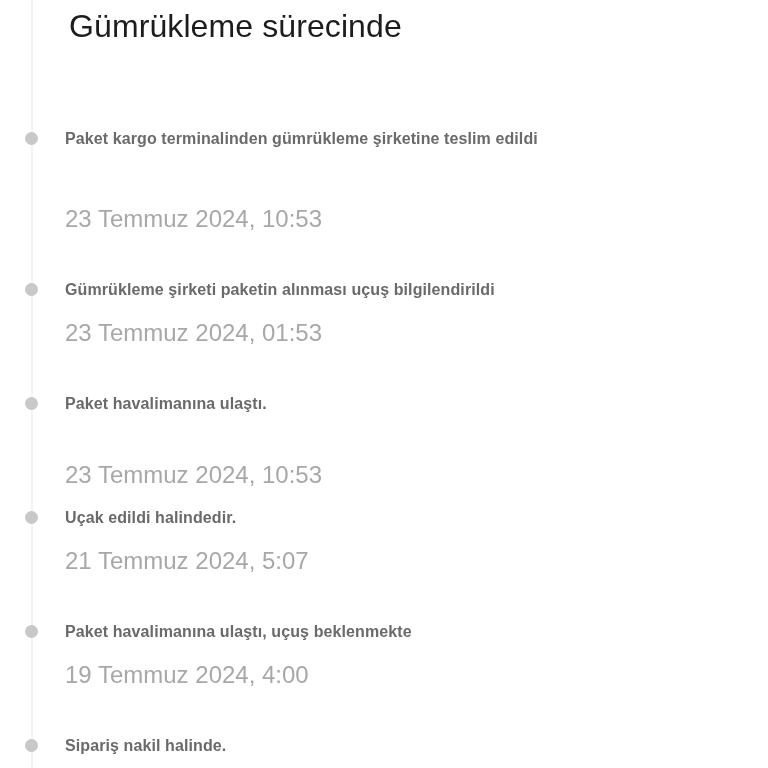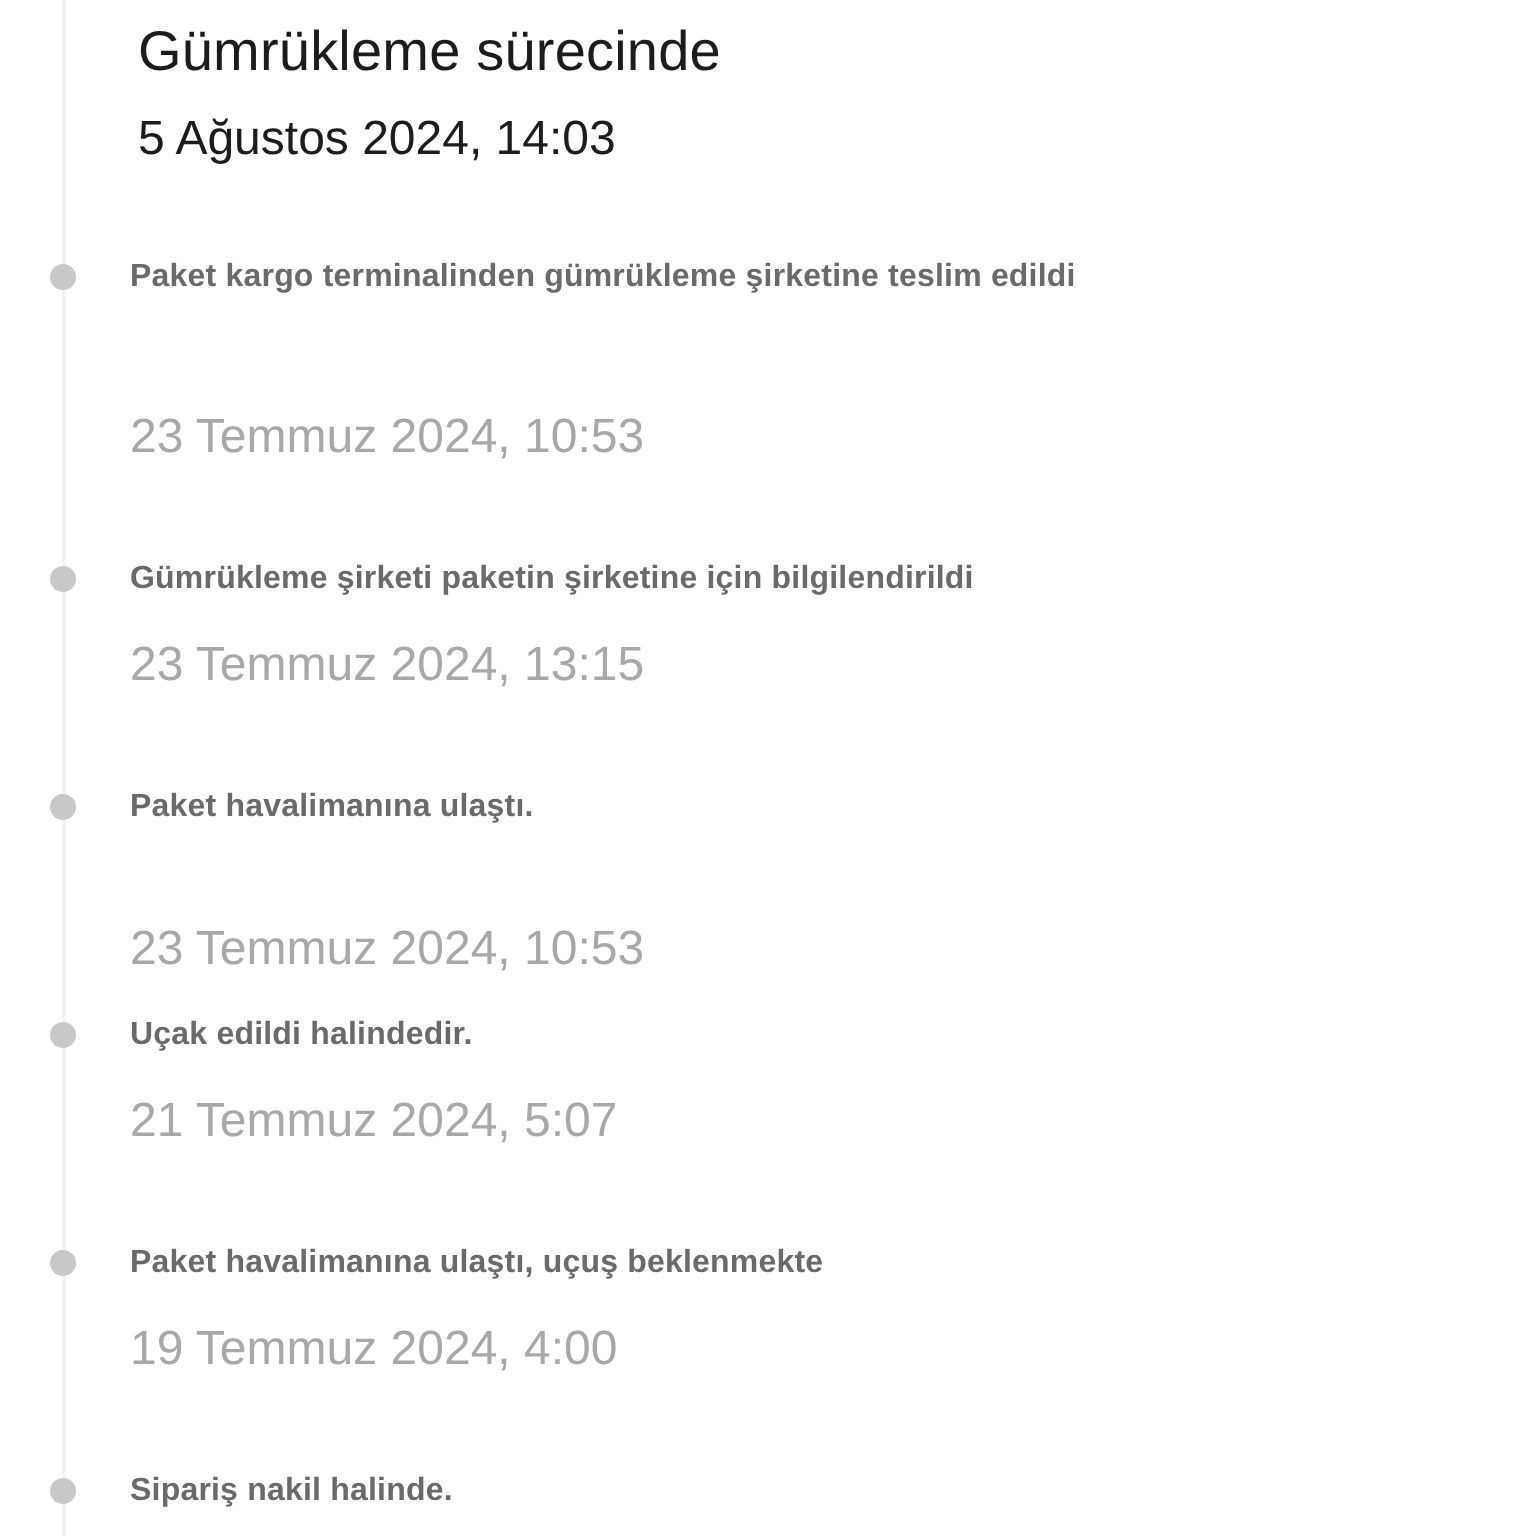--- a/index.html
+++ b/index.html
@@ -28,21 +28,21 @@
       width: 2px;
       height: 768px;
       background: #f3f3f3;
     }
     .current {
       position: absolute;
       left: 69px;
       top: 10px;
     }
     .current .title {
-      font-size: 28px;
+      font-size: 32px;
       color: #1c1c1c;
       line-height: 32px;
       letter-spacing: 0.1px;
     }
     .current .time {
       font-size: 24px;
       color: #1c1c1c;
       line-height: 32px;
       margin-top: 12px;
     }
@@ -78,33 +78,32 @@
     }
   </style>
 </head>
 <body>
 
 <div class="timeline">
   <div class="rail"></div>
 
   <div class="current">
     <div class="title">Gümrükleme sürecinde</div>
-    <div class="time">5 Ağustos 2024, 14:03</div>
   </div>
 
   <div class="event" style="top:0;">
     <div class="dot" style="top:132px;"></div>
     <div class="title" style="top:121px;">Paket kargo terminalinden gümrükleme şirketine teslim edildi</div>
     <div class="time" style="top:203px;">23 Temmuz 2024, 10:53</div>
   </div>
 
   <div class="event" style="top:0;">
     <div class="dot" style="top:283px;"></div>
-    <div class="title" style="top:272px;">Gümrükleme şirketi paketin şirketine için bilgilendirildi</div>
-    <div class="time" style="top:317px;">23 Temmuz 2024, 13:15</div>
+    <div class="title" style="top:272px;">Gümrükleme şirketi paketin alınması uçuş bilgilendirildi</div>
+    <div class="time" style="top:317px;">23 Temmuz 2024, 01:53</div>
   </div>
 
   <div class="event" style="top:0;">
     <div class="dot" style="top:397px;"></div>
     <div class="title" style="top:386px;">Paket havalimanına ulaştı.</div>
     <div class="time" style="top:446px;margin-top:13px;">23 Temmuz 2024, 10:53</div>
   </div>
 
   <div class="event" style="top:0;">
     <div class="dot" style="top:511px;"></div>

